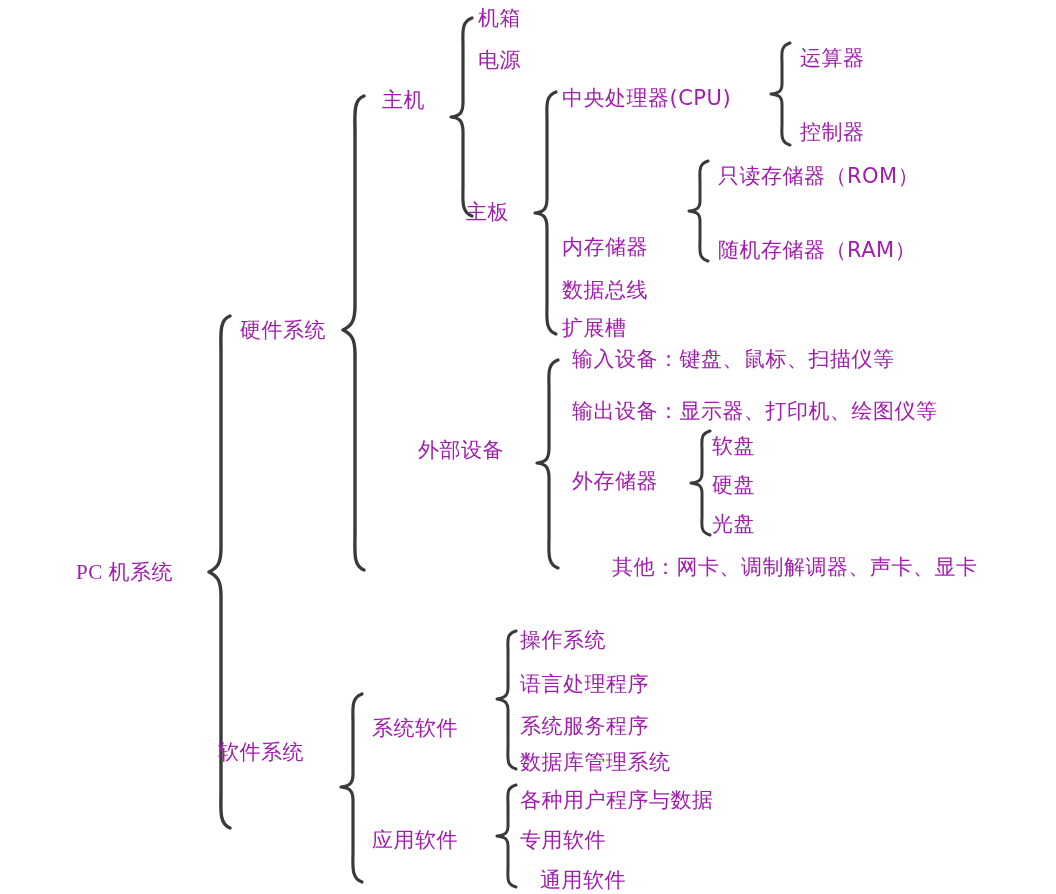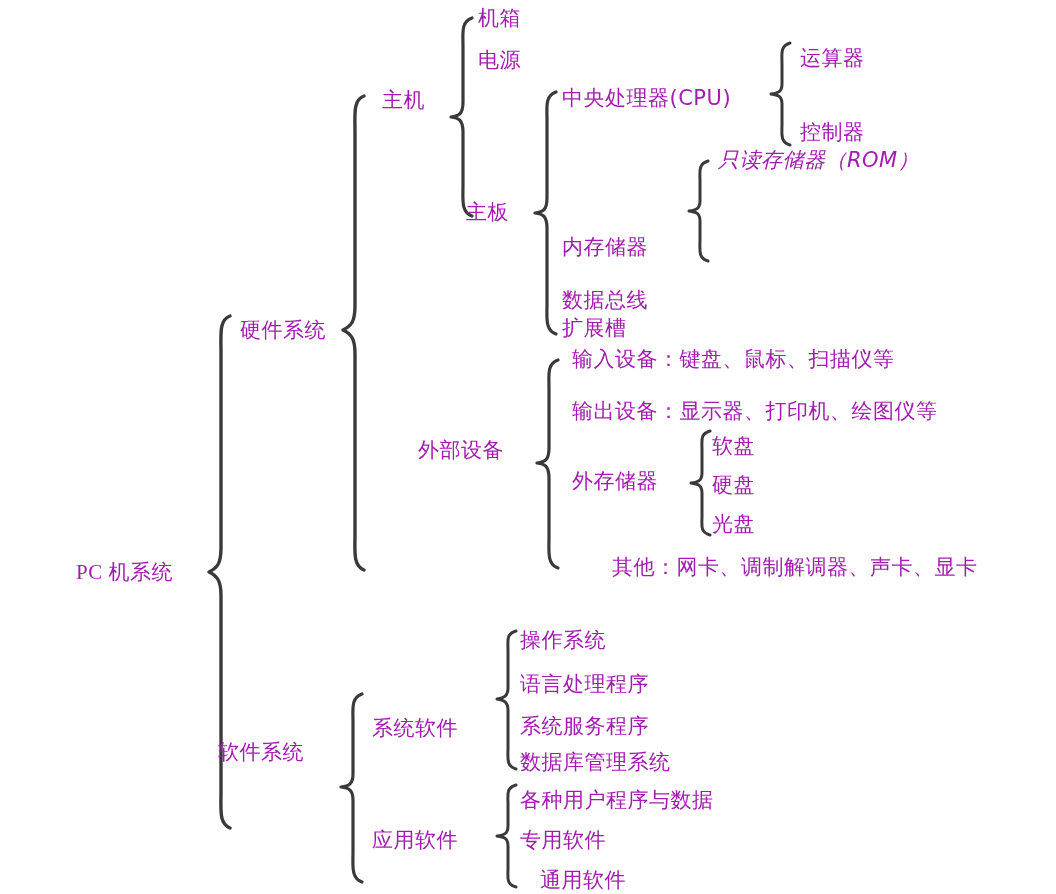--- a/index.html
+++ b/index.html
@@ -73,35 +73,36 @@
   <div class="lbl" style="left:466px; top:212px;">主板</div>
 
   <svg class="brace" style="left:532px; top:88px;" width="26" height="250" viewBox="0 0 26 250">
     <path d="M24 4 C13 8 15 18 15 32 L15 110 C15 122 11 124 3 125 C11 126 15 128 15 140 L15 216 C15 230 13 242 24 246" stroke-width="3.2"></path>
   </svg>
 
   <div class="lbl" style="left:562px; top:98px;">中央处理器(CPU)</div>
 
   <div class="lbl" style="left:562px; top:211px;margin-top:36px;">内存储器</div>
 
-  <div class="lbl" style="left:562px; top:290px;margin-top:10px;">数据总线</div>
+  <div class="lbl" style="left:562px; top:290px;">数据总线</div>
   <div class="lbl" style="left:562px; top:328px;">扩展槽</div>
 
   <svg class="brace" style="left:768px; top:40px;" width="24" height="108" viewBox="0 0 24 108">
     <path d="M22 3 C12 6 14 14 14 24 L14 44 C14 52 10 53 3 54 C10 55 14 56 14 64 L14 84 C14 94 12 102 22 105" stroke-width="3"></path>
   </svg>
 
   <div class="lbl" style="left:800px; top:58px;">运算器</div>
   <div class="lbl" style="left:800px; top:132px;">控制器</div>
 
   <svg class="brace" style="left:686px; top:158px;" width="24" height="106" viewBox="0 0 24 106">
     <path d="M22 3 C12 6 14 14 14 24 L14 43 C14 51 10 52 3 53 C10 54 14 55 14 63 L14 82 C14 92 12 100 22 103" stroke-width="3"></path>
   </svg>
 
-  <div class="lbl" style="left:718px; top:160px;font-style:italic;">只读存储器（ROM）</div>
+  <div class="lbl" style="left:718px; top:176px;">只读存储器（ROM）</div>
+  <div class="lbl" style="left:718px; top:250px;">随机存储器（RAM）</div>
 
   <svg class="brace" style="left:534px; top:356px;" width="26" height="216" viewBox="0 0 26 216">
     <path d="M24 4 C13 8 15 18 15 32 L15 92 C15 104 11 106 3 107 C11 108 15 110 15 122 L15 182 C15 196 13 208 24 212" stroke-width="3.2"></path>
   </svg>
 
   <div class="lbl" style="left:572px; top:359px;">输入设备：键盘、鼠标、扫描仪等</div>
   <div class="lbl" style="left:572px; top:411px;">输出设备：显示器、打印机、绘图仪等</div>
   <div class="lbl" style="left:572px; top:481px;">外存储器</div>
   <div class="lbl" style="left:572px; top:567px;margin-left:40px;">其他：网卡、调制解调器、声卡、显卡</div>
 

